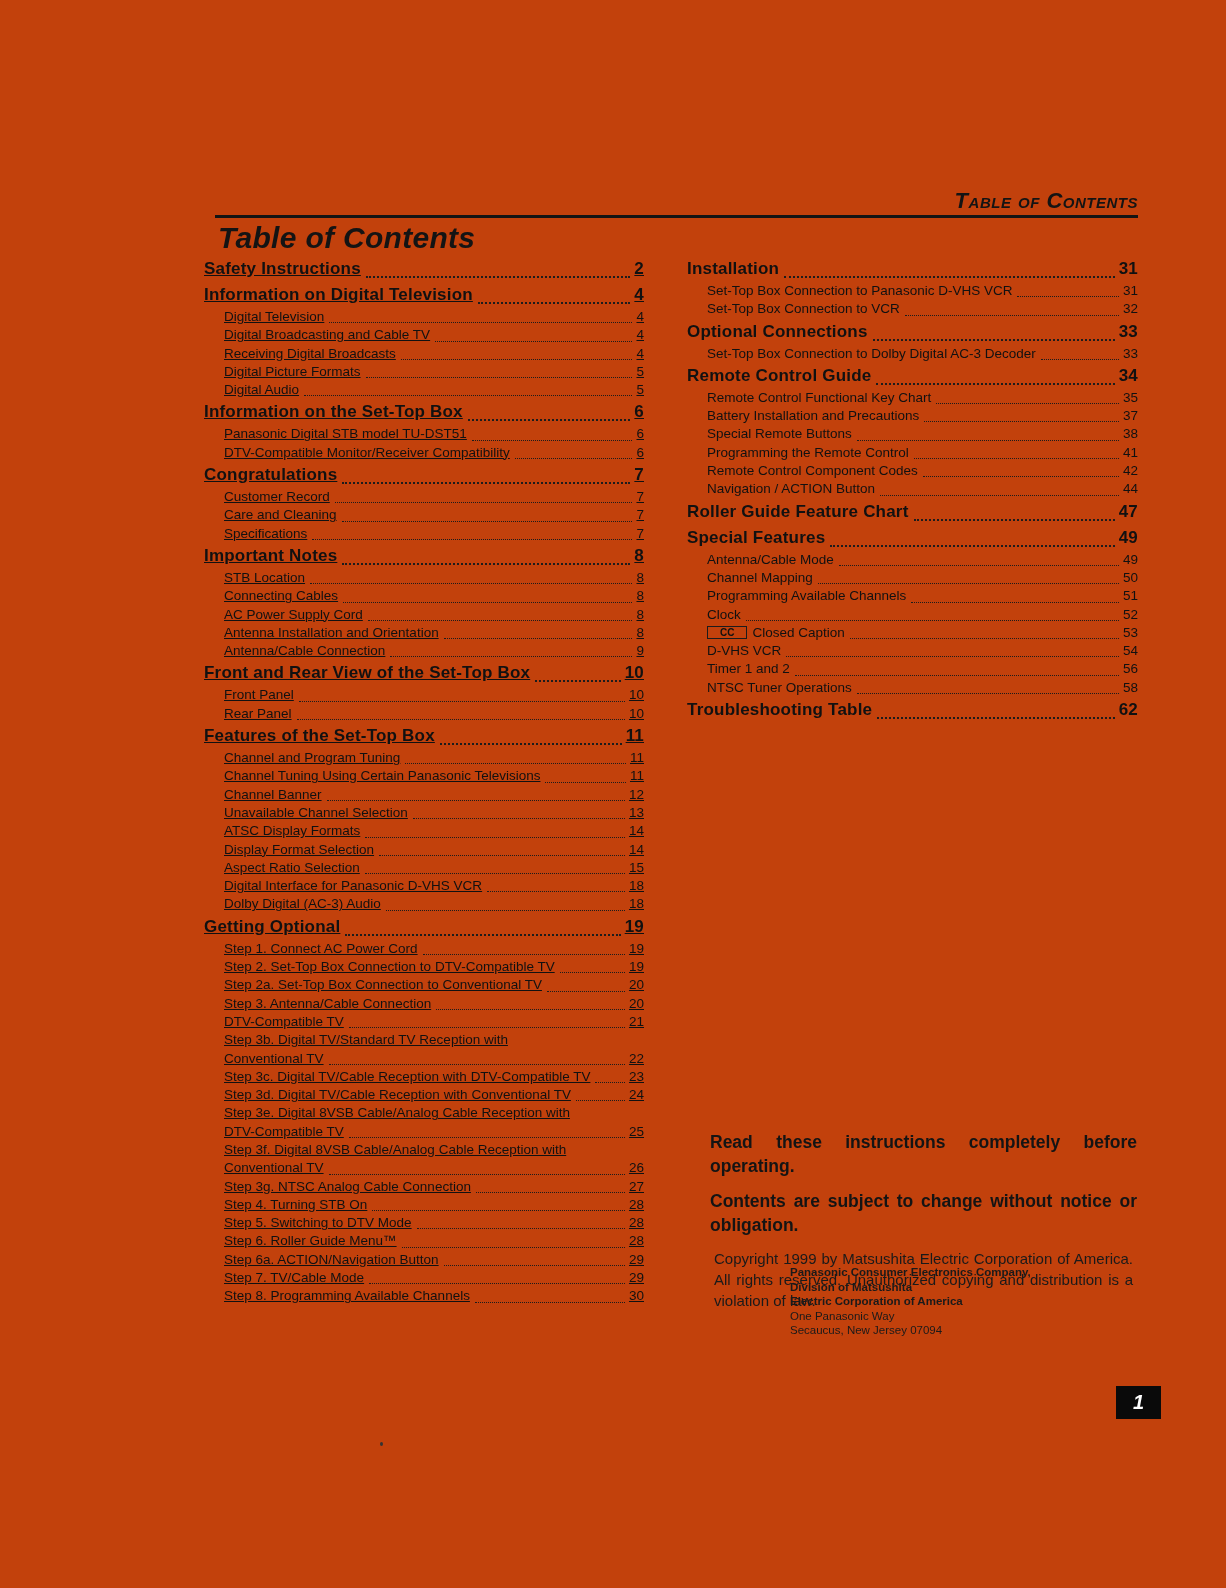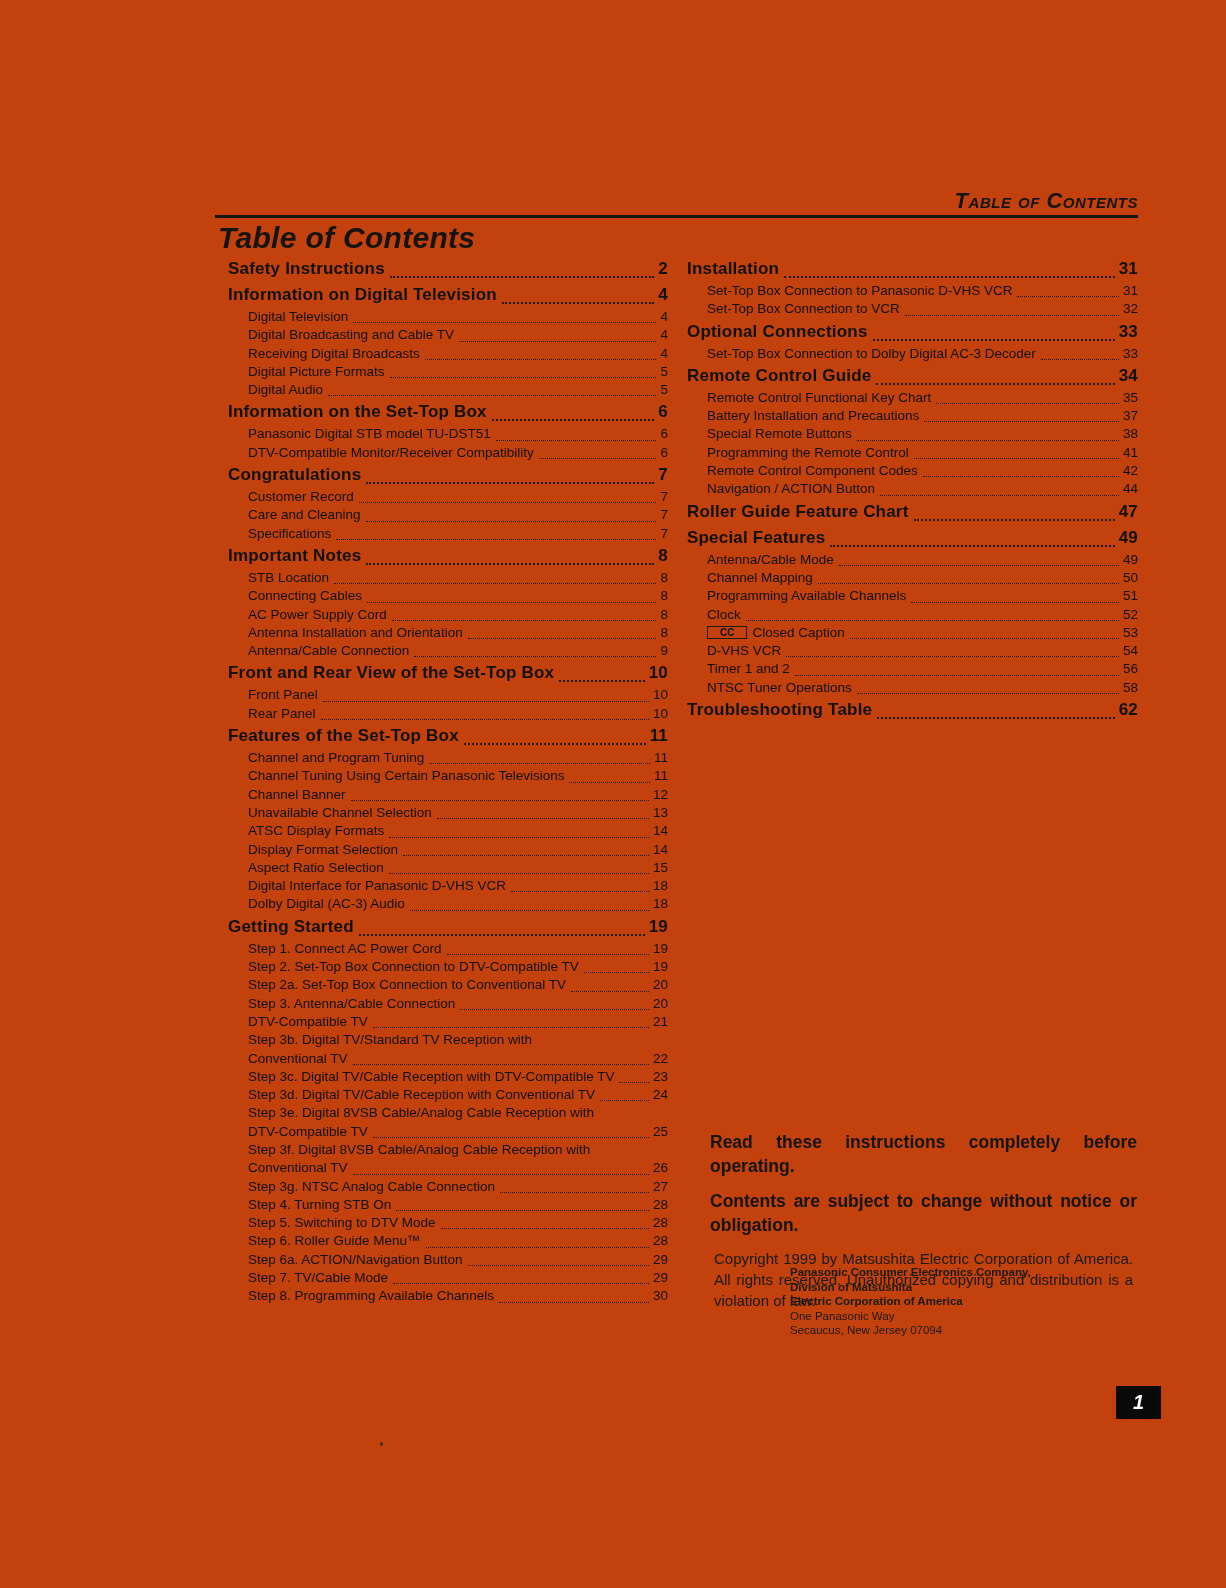--- a/index.html
+++ b/index.html
@@ -37,21 +37,21 @@
     left: 218px;
     top: 221px;
     margin: 0;
     font-style: italic;
     font-weight: bold;
     font-size: 30px;
     letter-spacing: 0.3px;
     color: #141414;
   }
   .col { position: absolute; top: 256px; }
-  .col-left  { left: 228px; width: 440px; }
+  .col-left  { left: 204px; width: 440px; text-decoration: underline; }
   .col-right { left: 687px; width: 451px; }
   .toc-row { display: flex; align-items: baseline; }
   .toc-h {
     font-weight: bold;
     font-size: 17px;
     line-height: 26px;
     letter-spacing: 0.2px;
   }
   .toc-s {
     font-size: 13.5px;
@@ -304,21 +304,21 @@
         <span class="toc-label">Digital Interface for Panasonic D-VHS VCR</span>
         <span class="leader"></span>
         <span class="pg">18</span>
       </div>
       <div class="toc-row toc-s">
         <span class="toc-label">Dolby Digital (AC-3) Audio</span>
         <span class="leader"></span>
         <span class="pg">18</span>
       </div>
       <div class="toc-row toc-h">
-        <span class="toc-label">Getting Started</span>
+        <span class="toc-label">Getting Optional</span>
         <span class="leader"></span>
         <span class="pg">19</span>
       </div>
       <div class="toc-row toc-s">
         <span class="toc-label">Step 1. Connect AC Power Cord</span>
         <span class="leader"></span>
         <span class="pg">19</span>
       </div>
       <div class="toc-row toc-s">
         <span class="toc-label">Step 2. Set-Top Box Connection to DTV-Compatible TV</span>

